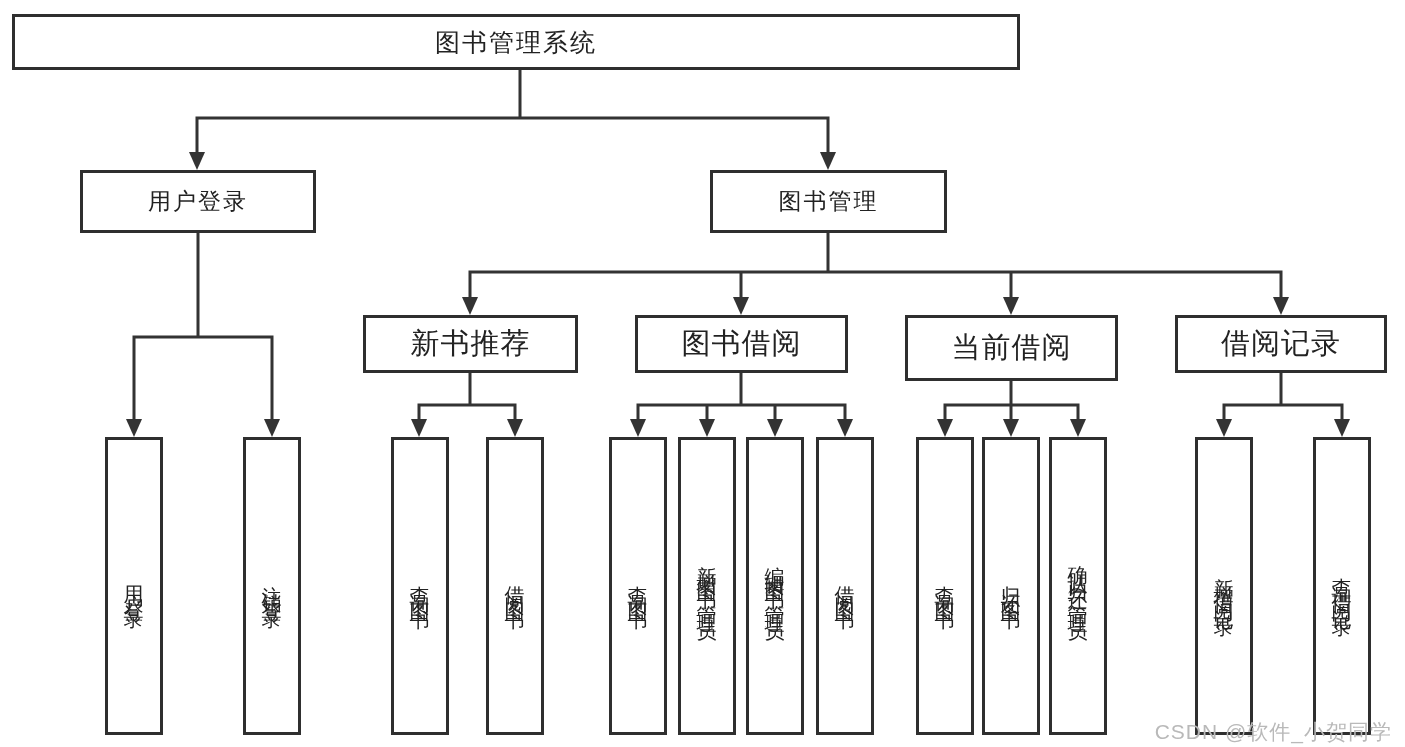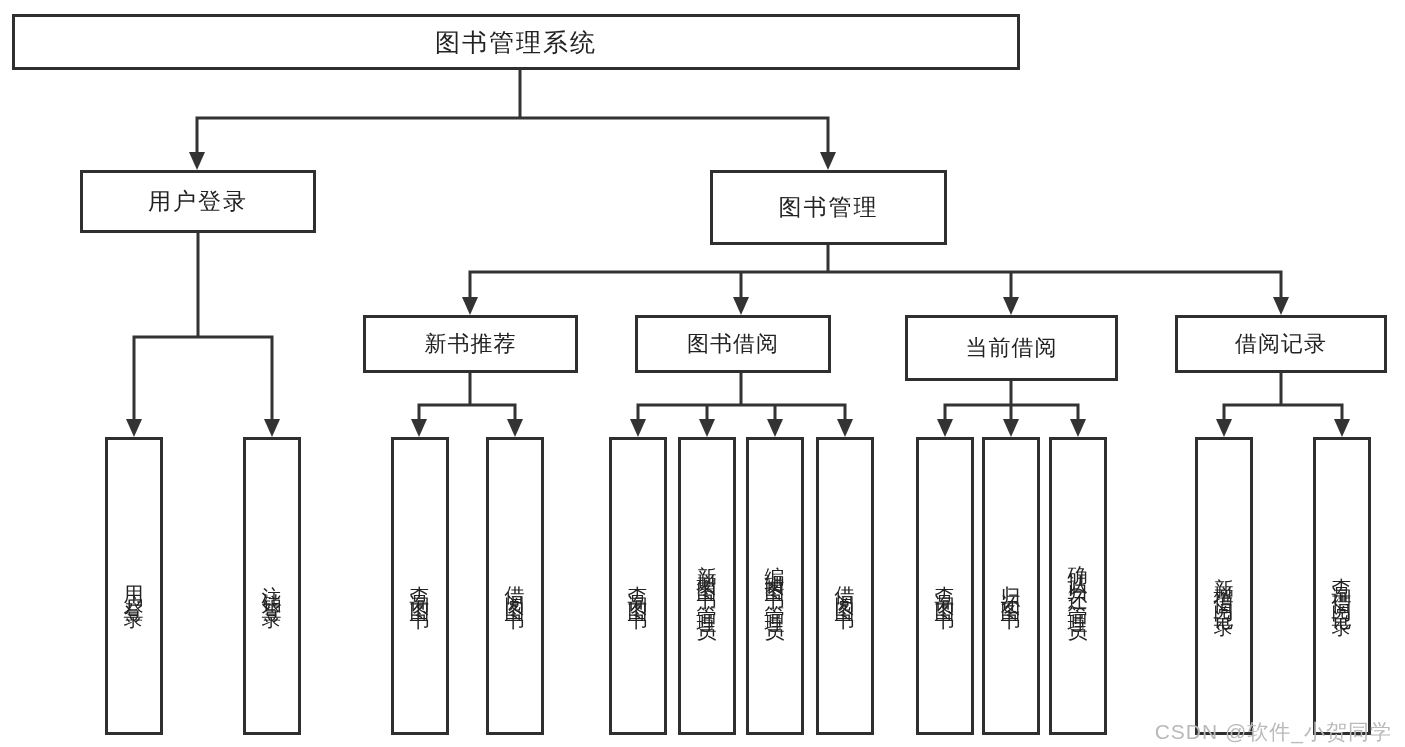--- a/index.html
+++ b/index.html
@@ -28,35 +28,35 @@
     border: 3px solid #2f2f2f;
     color: #222222;
     display: flex;
     align-items: center;
     justify-content: center;
     z-index: 2;
     text-align: center;
   }
   .node.root  { font-size: 25px; letter-spacing: 2px; }
   .node.h2    { font-size: 23px; letter-spacing: 2px; }
-  .node.h3    { font-size: 22px; letter-spacing: 1px; }
+  .node.h3    { font-size: 29px; letter-spacing: 1px; }
   .node.vbox  { font-size: 20px; }
   .vtext {
     writing-mode: vertical-rl;
     text-orientation: mixed;
     letter-spacing: 8px;
     line-height: 1;
     white-space: nowrap;
   }
   
   .n-root      { left: 12px;  top: 14px;  width: 1008px; height: 56px; }
   .n-user      { left: 80px;  top: 170px; width: 236px;  height: 63px; }
-  .n-mgmt      { left: 710px; top: 170px; width: 237px;  height: 75px; }
+  .n-mgmt      { left: 710px; top: 170px; width: 237px;  height: 63px; }
   .n-rec       { left: 363px; top: 315px; width: 215px;  height: 58px; }
-  .n-borrow    { left: 635px; top: 315px; width: 196px;  height: 58px; }
+  .n-borrow    { left: 635px; top: 315px; width: 213px;  height: 58px; }
   .n-current   { left: 905px; top: 315px; width: 213px;  height: 66px; }
   .n-records   { left: 1175px;top: 315px; width: 212px;  height: 58px; }
   .leaf { top: 437px; width: 58px; height: 298px; }
   .l-1  { left: 105px; }
   .l-2  { left: 243px; }
   .l-3  { left: 391px; }
   .l-4  { left: 486px; }
   .l-5  { left: 609px; }
   .l-6  { left: 678px; }
   .l-7  { left: 746px; }

